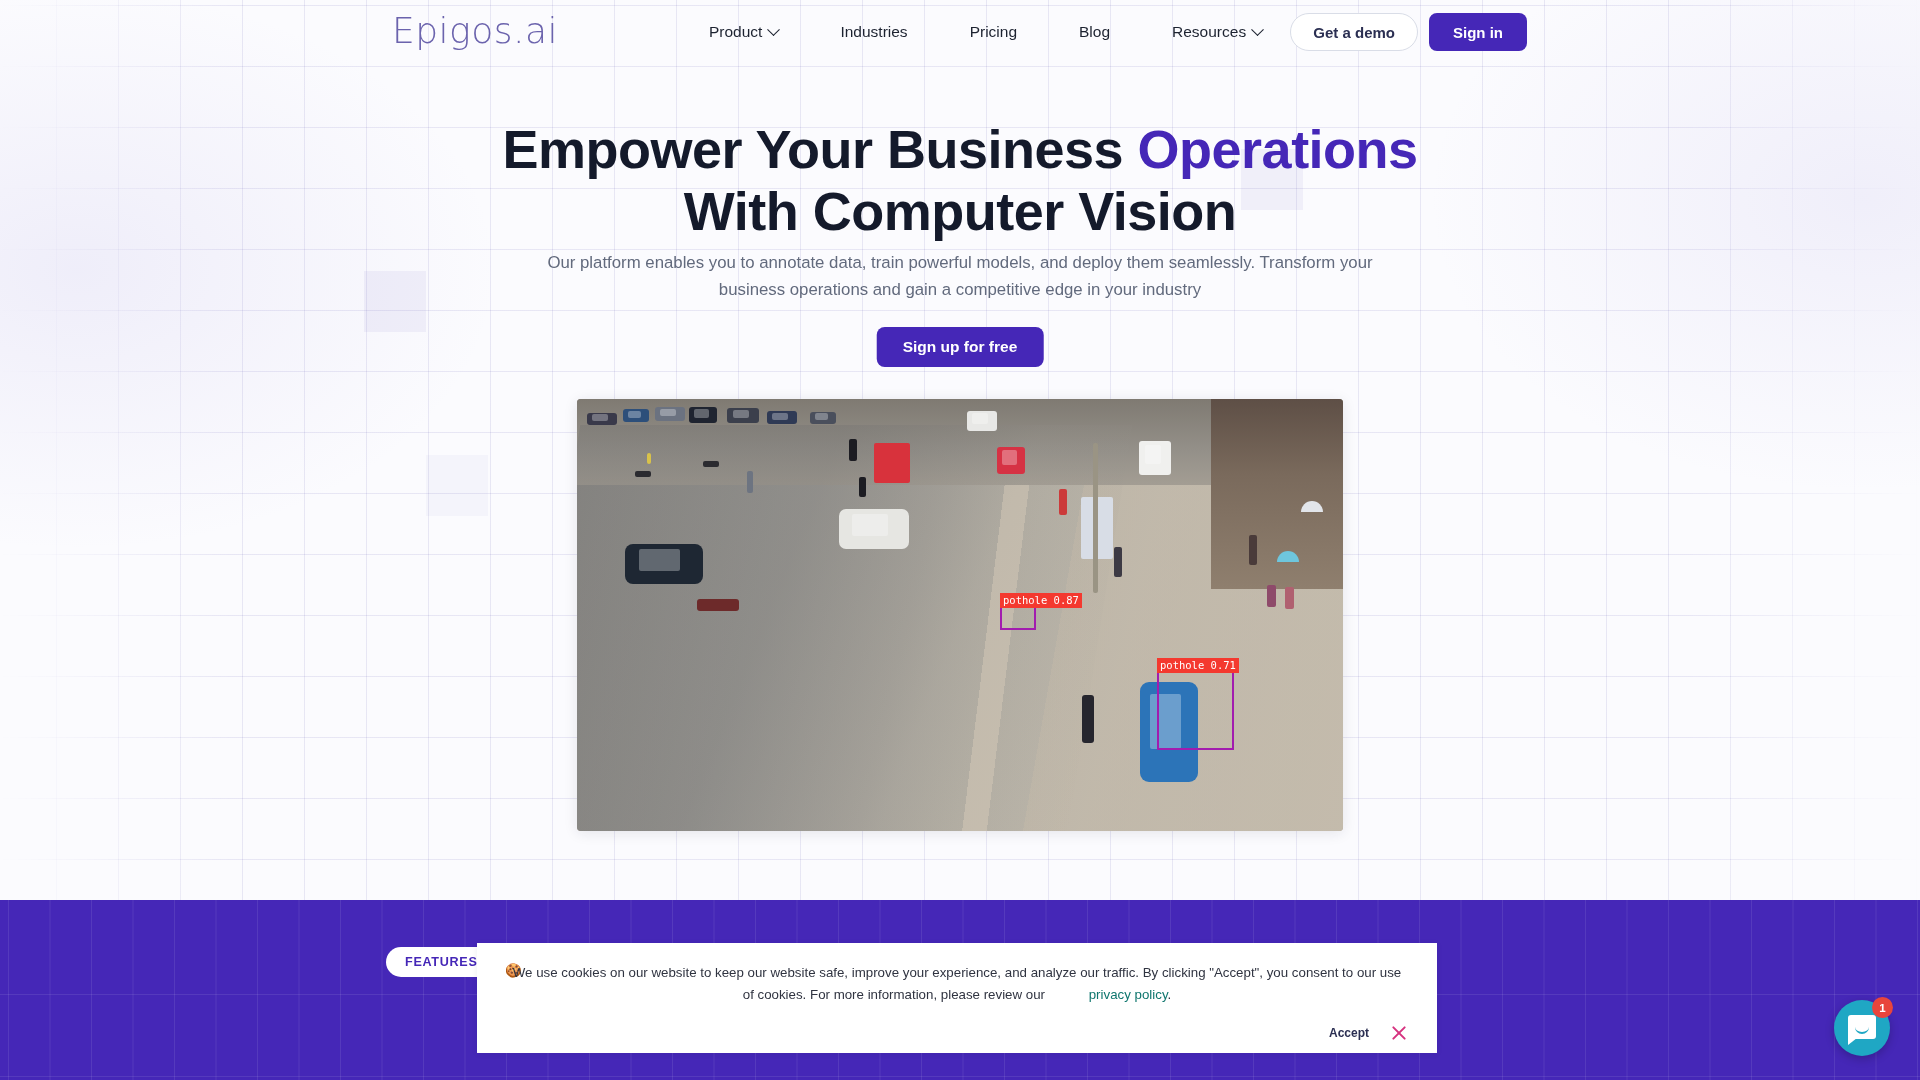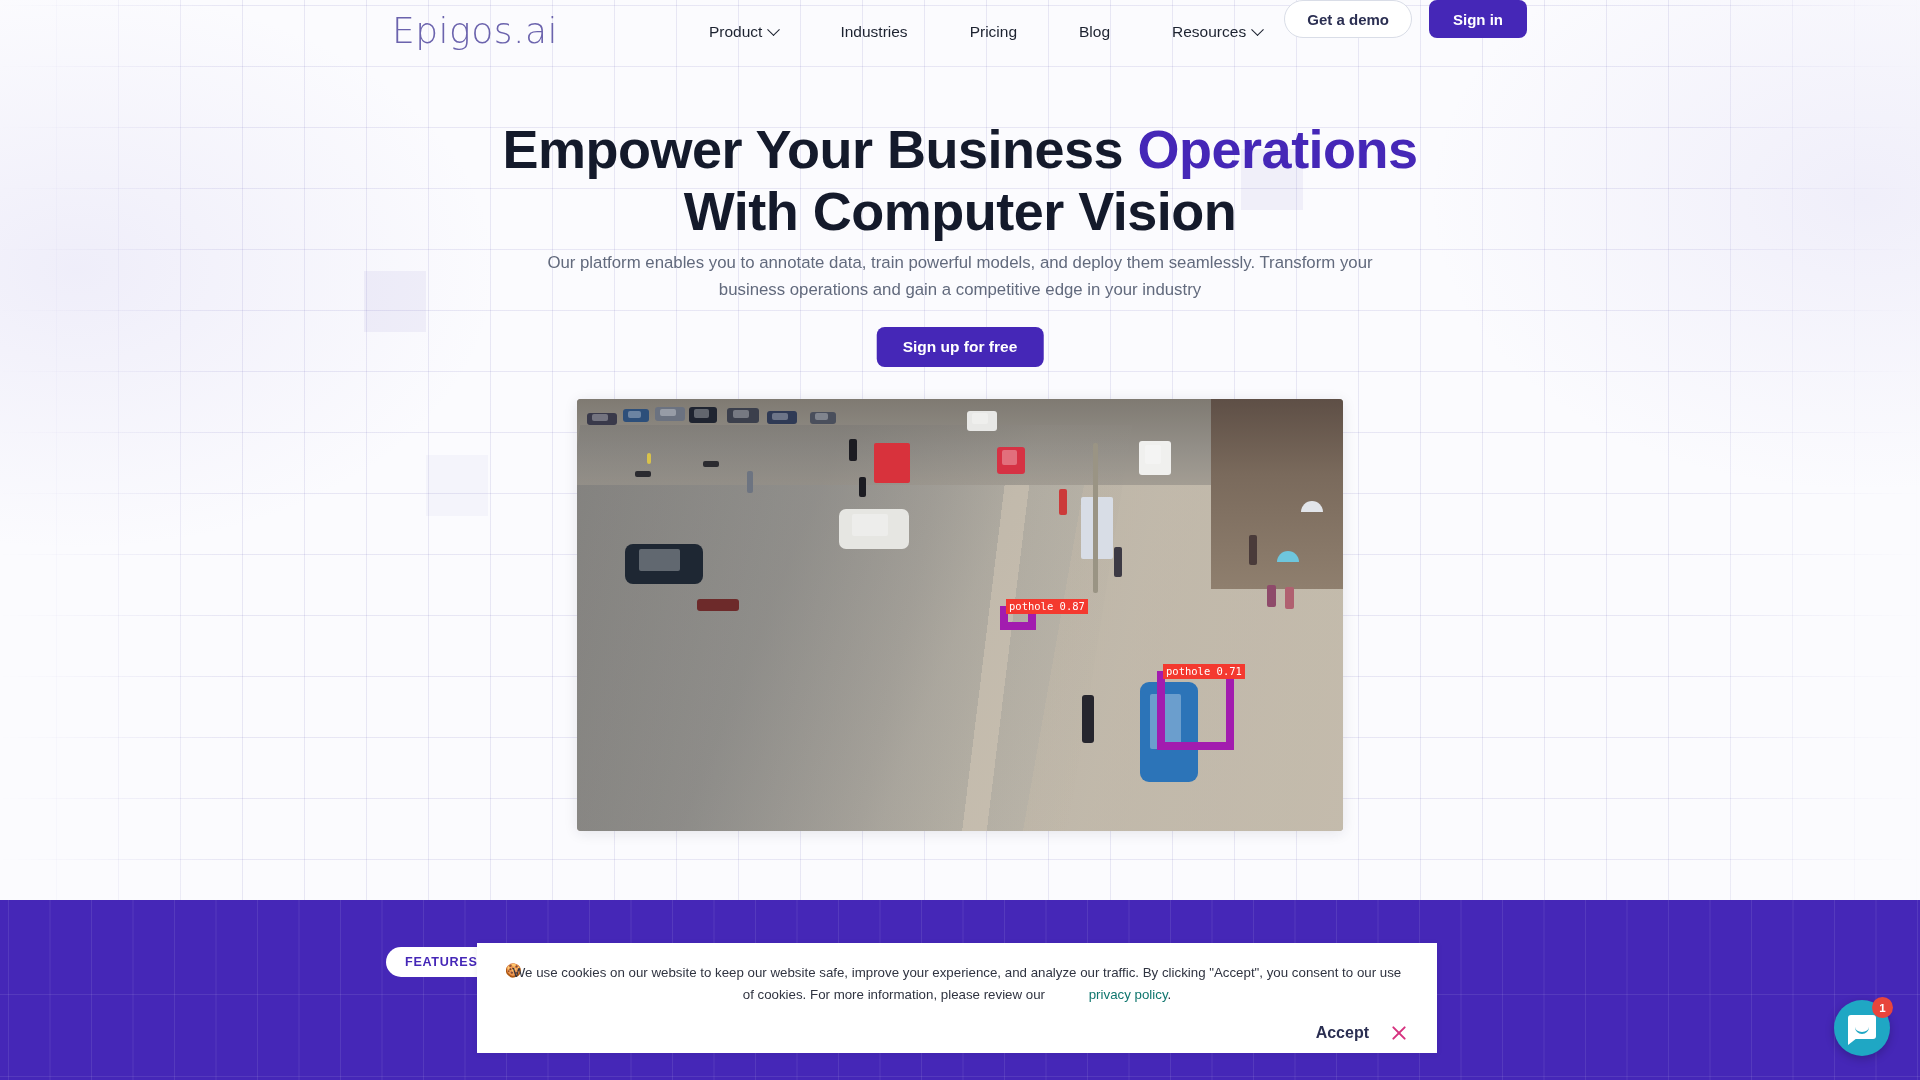--- a/index.html
+++ b/index.html
@@ -73,21 +73,21 @@
   }
   .chev {
     display: inline-block;
     width: 9px; height: 9px;
     border-right: 1.6px solid #1c2230;
     border-bottom: 1.6px solid #1c2230;
     transform: rotate(45deg) translate(-2px,-2px);
   }
   .nav-actions {
     position: absolute; right: 393px; top: 0;
-    height: 64px; display: flex; gap: 17px;
+    height: 64px; display: flex; align-items: center; gap: 11px;
   }
   .btn-demo {
     height: 38px; padding: 0 22px;
     display: flex; align-items: center;
     border: 1px solid #d9dde7; border-radius: 19px;
     background: #ffffff;
     font-size: 15px; font-weight: bold; color: #2b2f52;
     cursor: pointer; white-space: nowrap;
   }
   .btn-signin {
@@ -175,21 +175,21 @@
     width: 52%; height: 55%; border-radius: 2px;
     background: rgba(255,255,255,0.30);
   }
   .ped { position: absolute; width: 4px; height: 11px; border-radius: 2px; }
   .moto { position: absolute; width: 16px; height: 6px; border-radius: 2px; background: #2b2b30; }
   .sign { position: absolute; border-radius: 2px; }
   .umb { position: absolute; width: 22px; height: 11px; border-radius: 11px 11px 0 0; }
 
   .det-box {
     position: absolute;
-    border: 8px solid #a21caf;
+    border: 2px solid #a21caf;
     box-sizing: border-box;
   }
   .det-label {
     position: absolute; left: -2px; top: -15px;
     height: 15px; padding: 0 3px;
     background: #f4392f; color: #ffffff;
     font-size: 10.5px; line-height: 15px;
     font-family: "DejaVu Sans Mono", monospace;
     white-space: nowrap;
   }
@@ -246,21 +246,21 @@
   .cookie-emoji {
     position: absolute; left: 28px; top: 19px;
     font-size: 13.5px;
   }
   .cookie-link { color: #0f766e; cursor: pointer; margin-left: 40px; }
   .cookie-actions {
     position: absolute; right: 28px; bottom: 10px;
     display: flex; align-items: center; gap: 20px;
   }
   .cookie-accept {
-    font-size: 16px; font-weight: bold; color: #2b2f52;
+    font-size: 12px; font-weight: bold; color: #2b2f52;
     cursor: pointer; white-space: nowrap;
   }
   .cookie-close {
     width: 20px; height: 20px; position: relative; cursor: pointer;
   }
   .cookie-close::before, .cookie-close::after {
     content: ""; position: absolute; left: 1px; top: 9px;
     width: 18px; height: 2px; background: #d6327f; border-radius: 1px;
   }
   .cookie-close::before { transform: rotate(45deg); }

